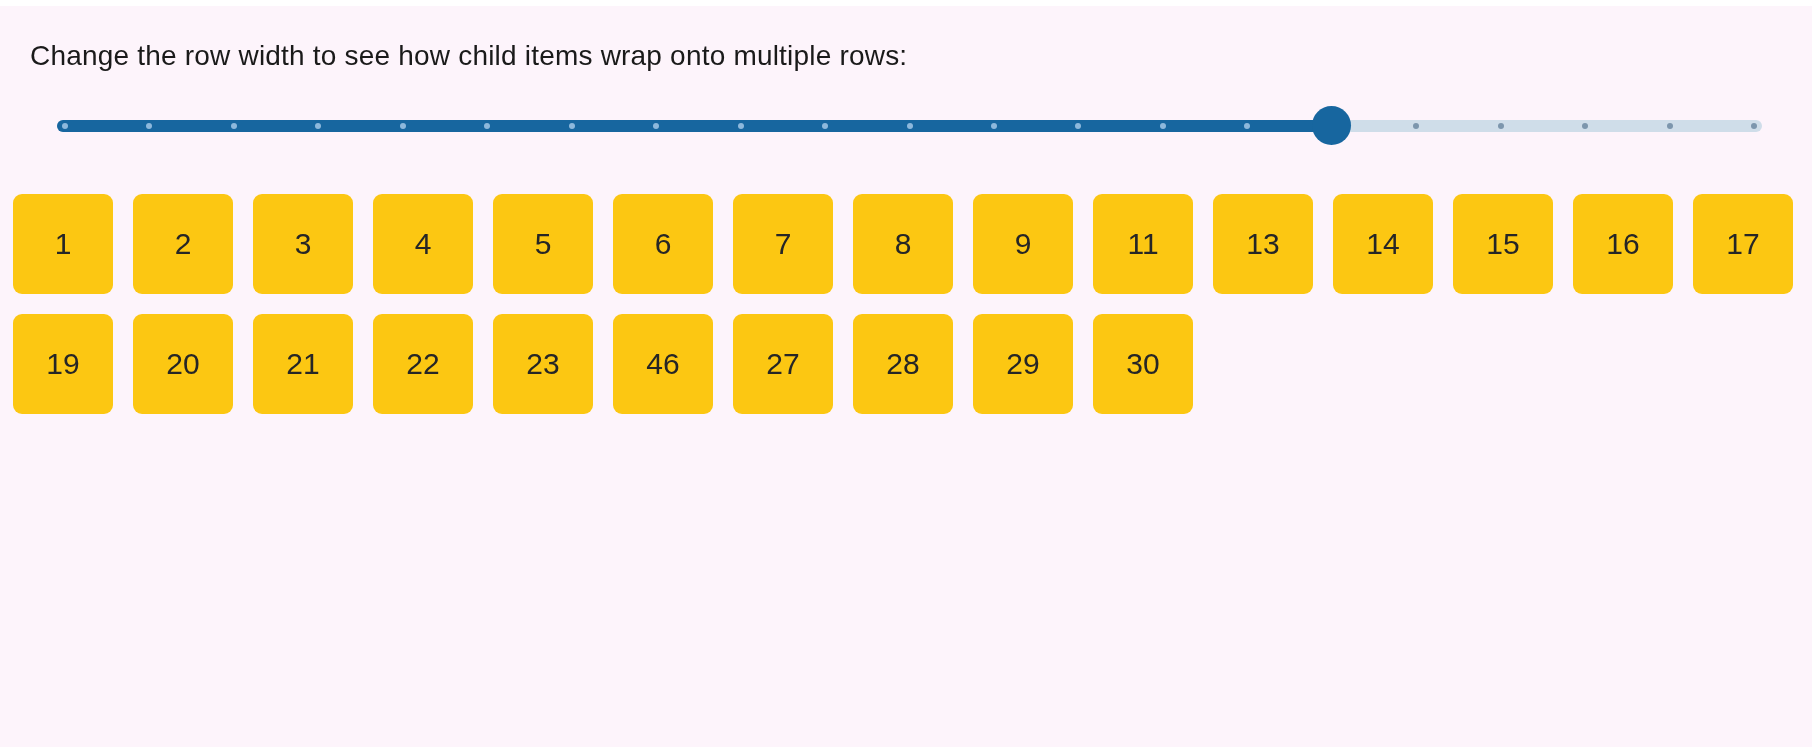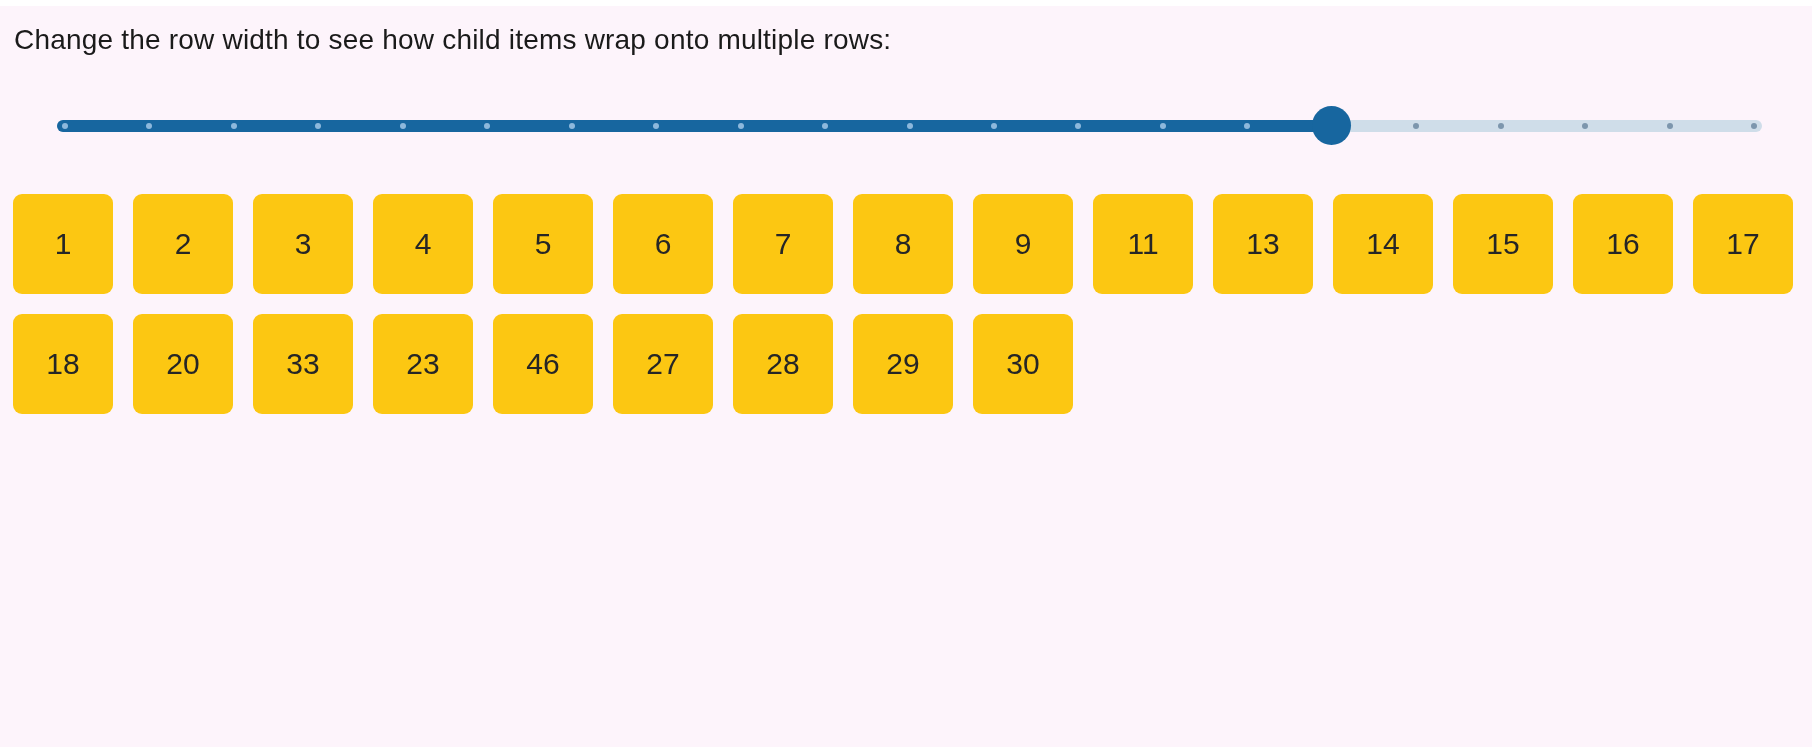--- a/index.html
+++ b/index.html
@@ -20,21 +20,21 @@
     width: 100%;
     background: #ffffff;
   }
   .edge-strip.top { top: 0; height: 6px; }
   .edge-strip.bottom { bottom: 0; height: 5px; }
 
   .title {
     position: absolute;
     left: 14px;
     top: 24px;
-    margin: 0;
+    margin: 16px;
     font-size: 28px;
     font-weight: 400;
     letter-spacing: 0.2px;
     color: var(--title-color, #1a1a1a);
     white-space: nowrap;
   }
 
   
   .slider {
     position: absolute;
@@ -149,23 +149,24 @@
       <div class="box">6</div>
       <div class="box">7</div>
       <div class="box">8</div>
       <div class="box">9</div>
       <div class="box">11</div>
       <div class="box">13</div>
       <div class="box">14</div>
       <div class="box">15</div>
       <div class="box">16</div>
       <div class="box">17</div>
-      <div class="box">18</div>
+      <div class="box">19</div>
       <div class="box">20</div>
-      <div class="box">33</div>
+      <div class="box">21</div>
+      <div class="box">22</div>
       <div class="box">23</div>
       <div class="box">46</div>
       <div class="box">27</div>
       <div class="box">28</div>
       <div class="box">29</div>
       <div class="box">30</div>
     </div>
 
   <div class="edge-strip bottom"></div>
 

